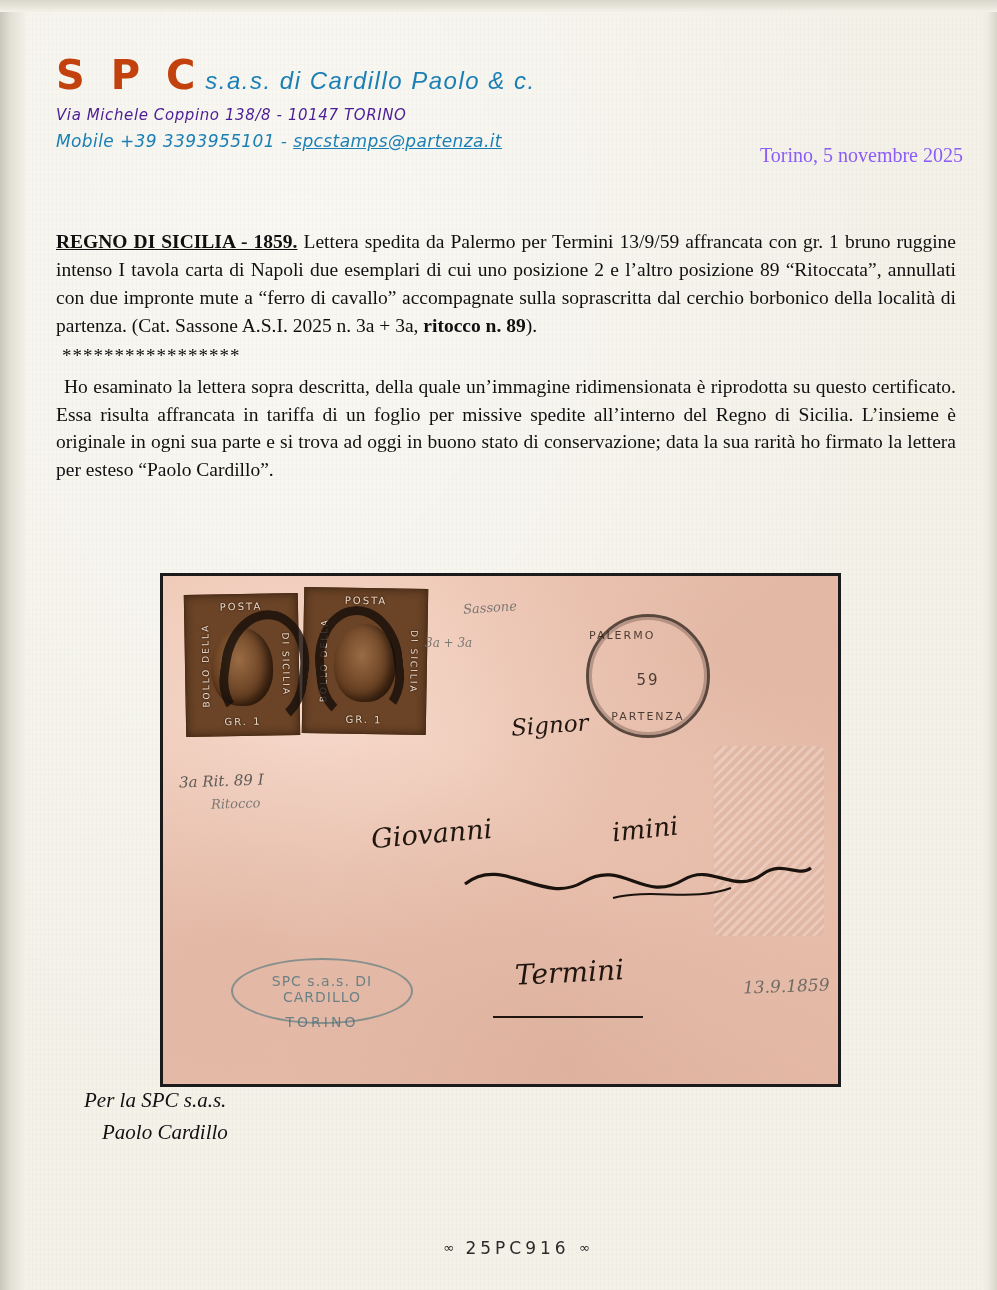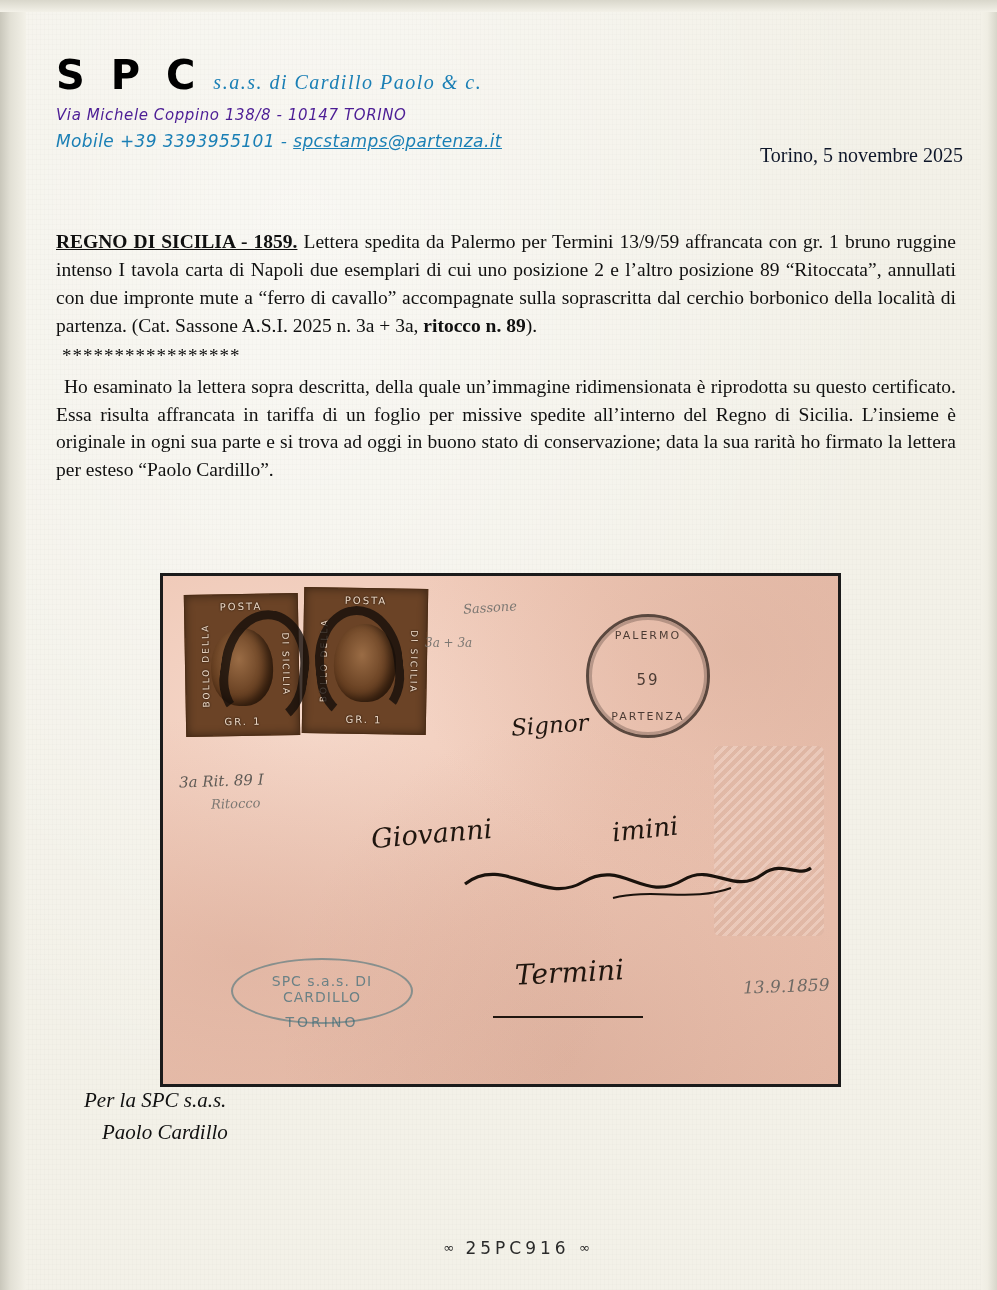--- a/index.html
+++ b/index.html
@@ -50,31 +50,31 @@
     position: absolute;
     left: 56px;
     top: 52px;
     width: 900px;
   }
   .spc-logo {
     font-family: "DejaVu Sans", sans-serif;
     font-size: 40px;
     font-weight: bold;
     letter-spacing: 6px;
-    color: #000000;
+    color: #c2410c;
     display: inline-block;
     vertical-align: baseline;
   }
   .spc-sub {
-    font-family: Liberation Serif, serif;
+    font-family: Liberation Sans, sans-serif;
     font-style: italic;
-    font-size: 20px;
+    font-size: 24px;
     color: #1a7fb5;
     letter-spacing: 1.5px;
-    margin-left: 12px;
+    margin-left: 4px;
     display: inline-block;
     vertical-align: baseline;
   }
   .spc-address {
     font-family: "DejaVu Sans", sans-serif;
     font-style: italic;
     font-size: 15px;
     color: #4c1d95;
     letter-spacing: 0.6px;
     margin-top: 8px;
@@ -89,21 +89,21 @@
   }
   .spc-contact .mail {
     text-decoration: underline;
   }
   .doc-date {
     position: absolute;
     right: 34px;
     top: 144px;
     font-family: "Liberation Serif", serif;
     font-size: 20px;
-    color: #0f172a;
+    color: #8b5cf6;
   }
 
   
   .body-text {
     position: absolute;
     left: 56px;
     top: 228px;
     width: 900px;
     font-size: 19.5px;
     line-height: 1.43;
@@ -249,21 +249,20 @@
     border: 3px solid rgba(35,25,20,0.72);
     box-shadow: inset 0 0 0 3px rgba(35,25,20,0.25);
     color: rgba(35,25,20,0.8);
     font-family: "DejaVu Sans", sans-serif;
     font-size: 11px;
     letter-spacing: 2px;
   }
   .circ-pmk .top-arc {
     position: absolute;
     top: 12px; left: 0; right: 0;
-    text-align: center;
   }
   .circ-pmk .bot-arc {
     position: absolute;
     bottom: 12px; left: 0; right: 0;
     text-align: center;
   }
   .circ-pmk .mid {
     position: absolute;
     top: 46%; left: 0; right: 0;
     text-align: center;

